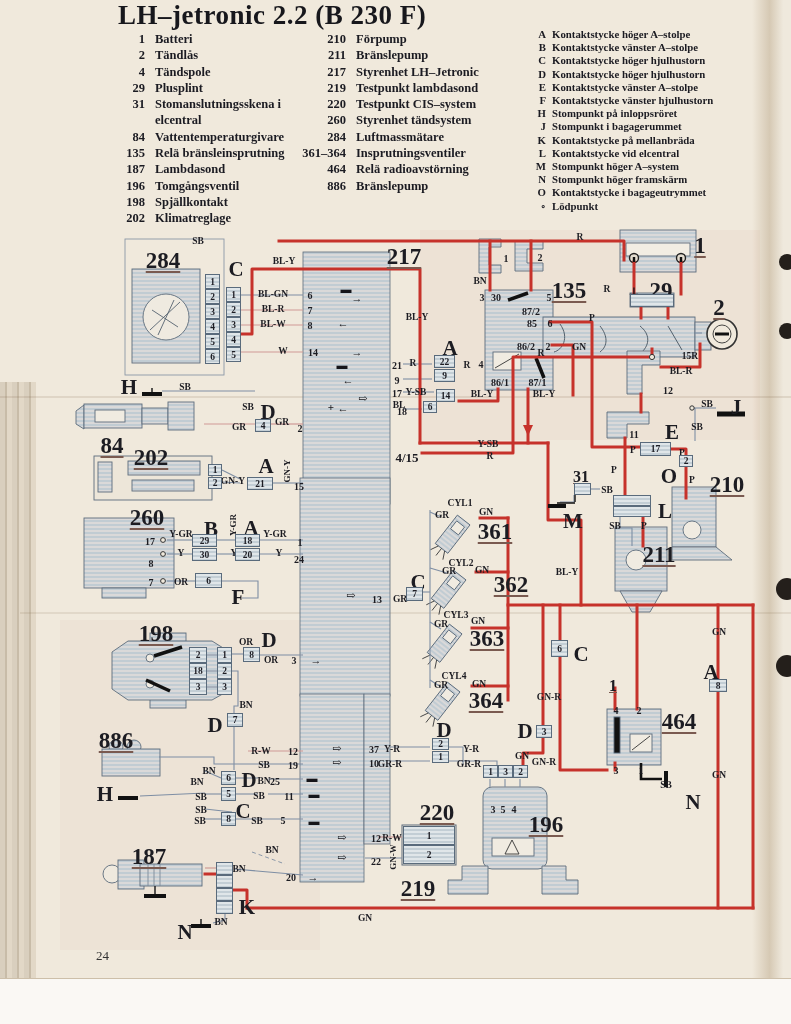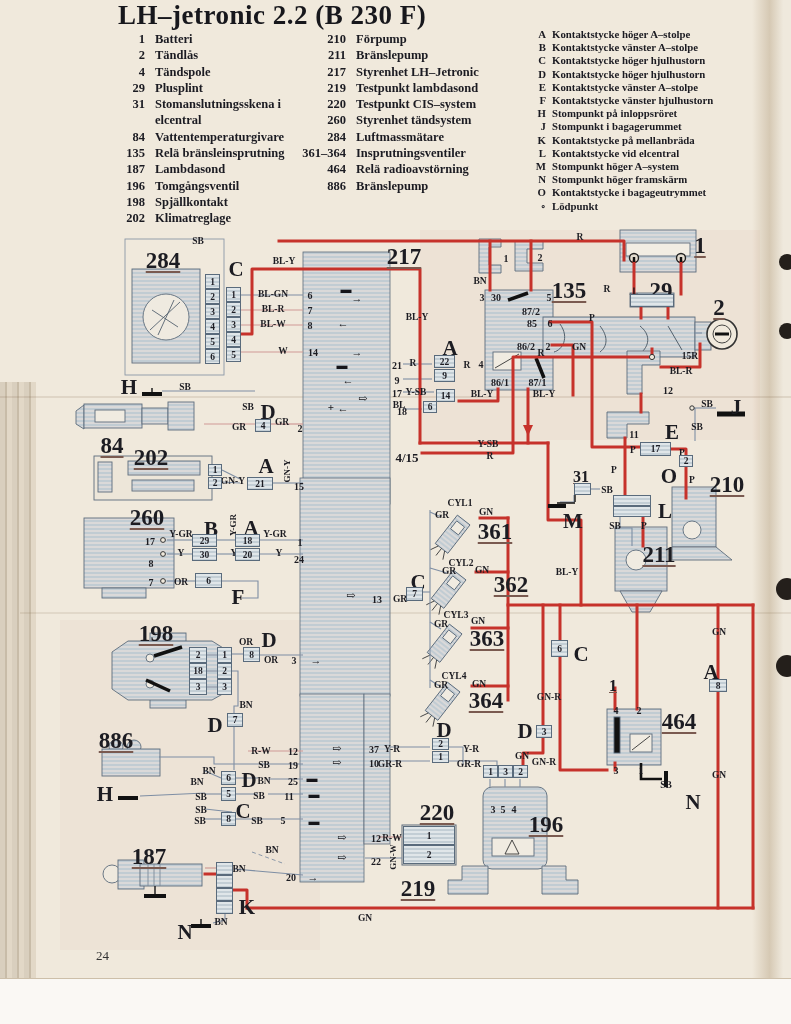--- a/index.html
+++ b/index.html
@@ -631,21 +631,21 @@
       <div class="lbl let" style="left: 215px; top: 725px;">D</div>
       <div class="lbl big" style="left: 116px; top: 741px;">886</div>
       <div class="lbl wire" style="left: 261px; top: 751px;">R-W</div>
       <div class="lbl pin" style="left: 293px; top: 751px;">12</div>
       <div class="lbl wire" style="left: 264px; top: 765px;">SB</div>
       <div class="lbl pin" style="left: 293px; top: 765px;">19</div>
       <div class="lbl wire" style="left: 209px; top: 771px;">BN</div>
       <div class="lbl wire" style="left: 197px; top: 782px;">BN</div>
       <div class="lbl let" style="left: 249px; top: 780px;">D</div>
       <div class="lbl wire" style="left: 264px; top: 781px;">BN</div>
-      <div class="lbl pin" style="left: 293px; top: 781px;">25</div>
+      <div class="lbl pin" style="left: 275px; top: 781px;">25</div>
       <div class="lbl let" style="left: 105px; top: 794px;">H</div>
       <div class="lbl wire" style="left: 201px; top: 797px;">SB</div>
       <div class="lbl wire" style="left: 259px; top: 796px;">SB</div>
       <div class="lbl pin" style="left: 289px; top: 796px;">11</div>
       <div class="lbl wire" style="left: 201px; top: 810px;">SB</div>
       <div class="lbl let" style="left: 243px; top: 811px;">C</div>
       <div class="lbl wire" style="left: 200px; top: 821px;">SB</div>
       <div class="lbl wire" style="left: 257px; top: 821px;">SB</div>
       <div class="lbl pin" style="left: 283px; top: 820px;">5</div>
       <div class="lbl big" style="left: 149px; top: 857px;">187</div>

